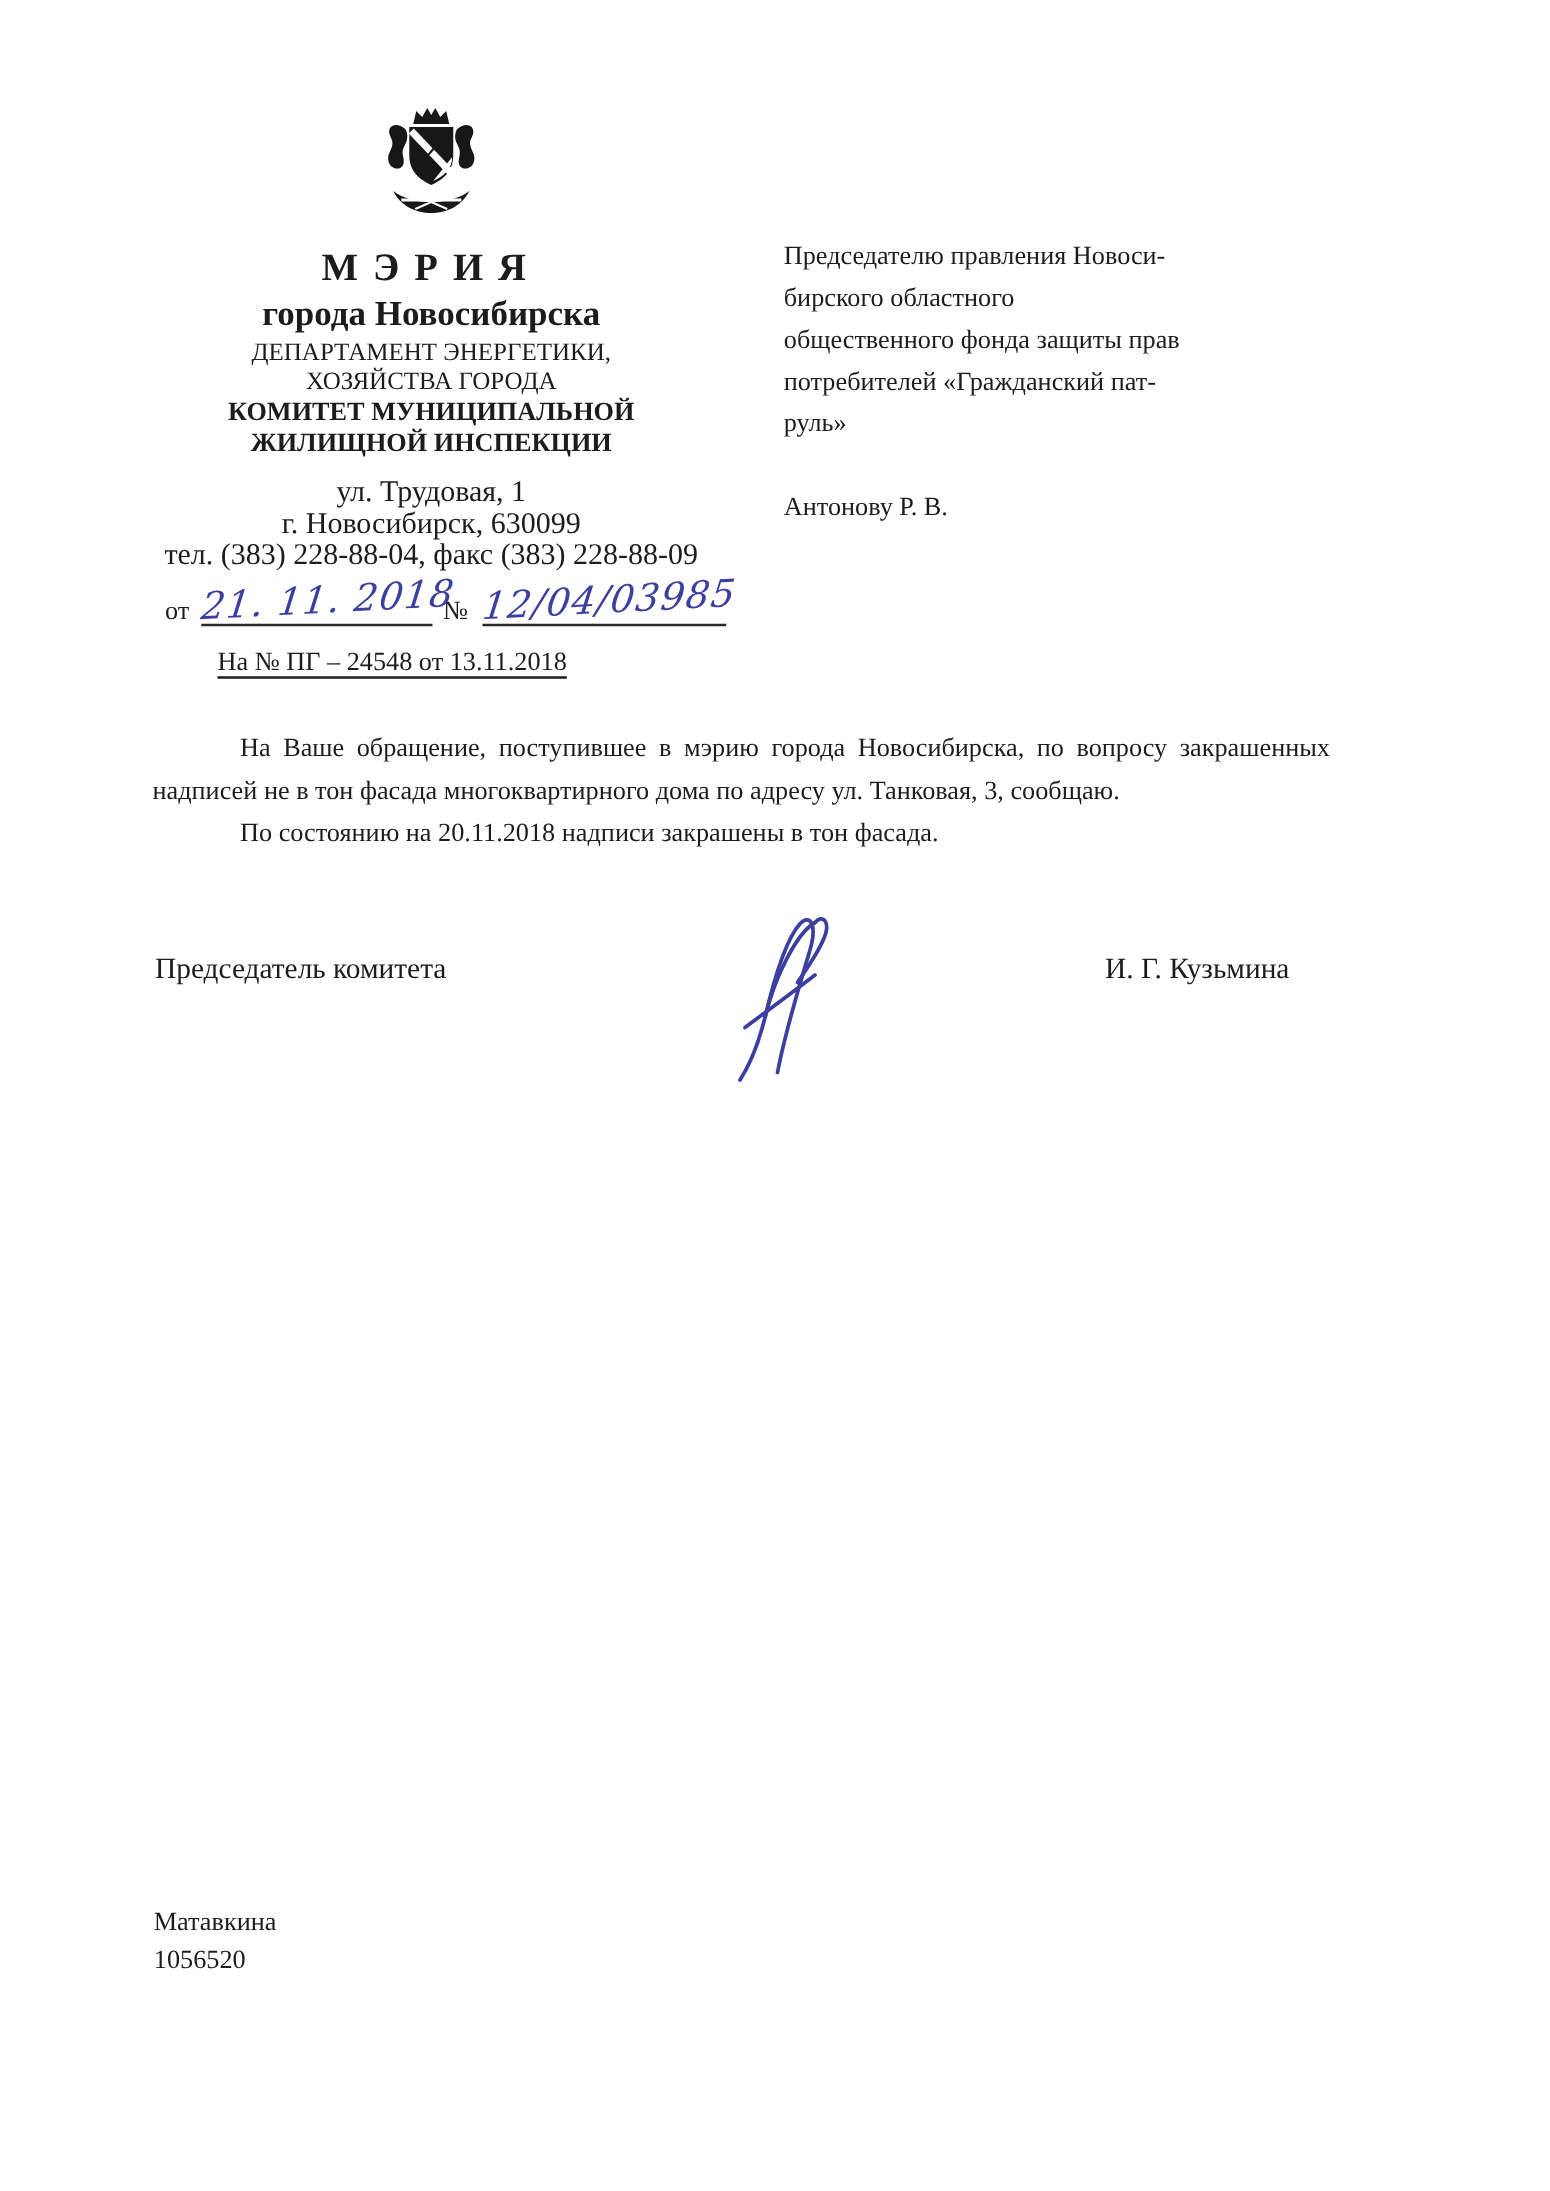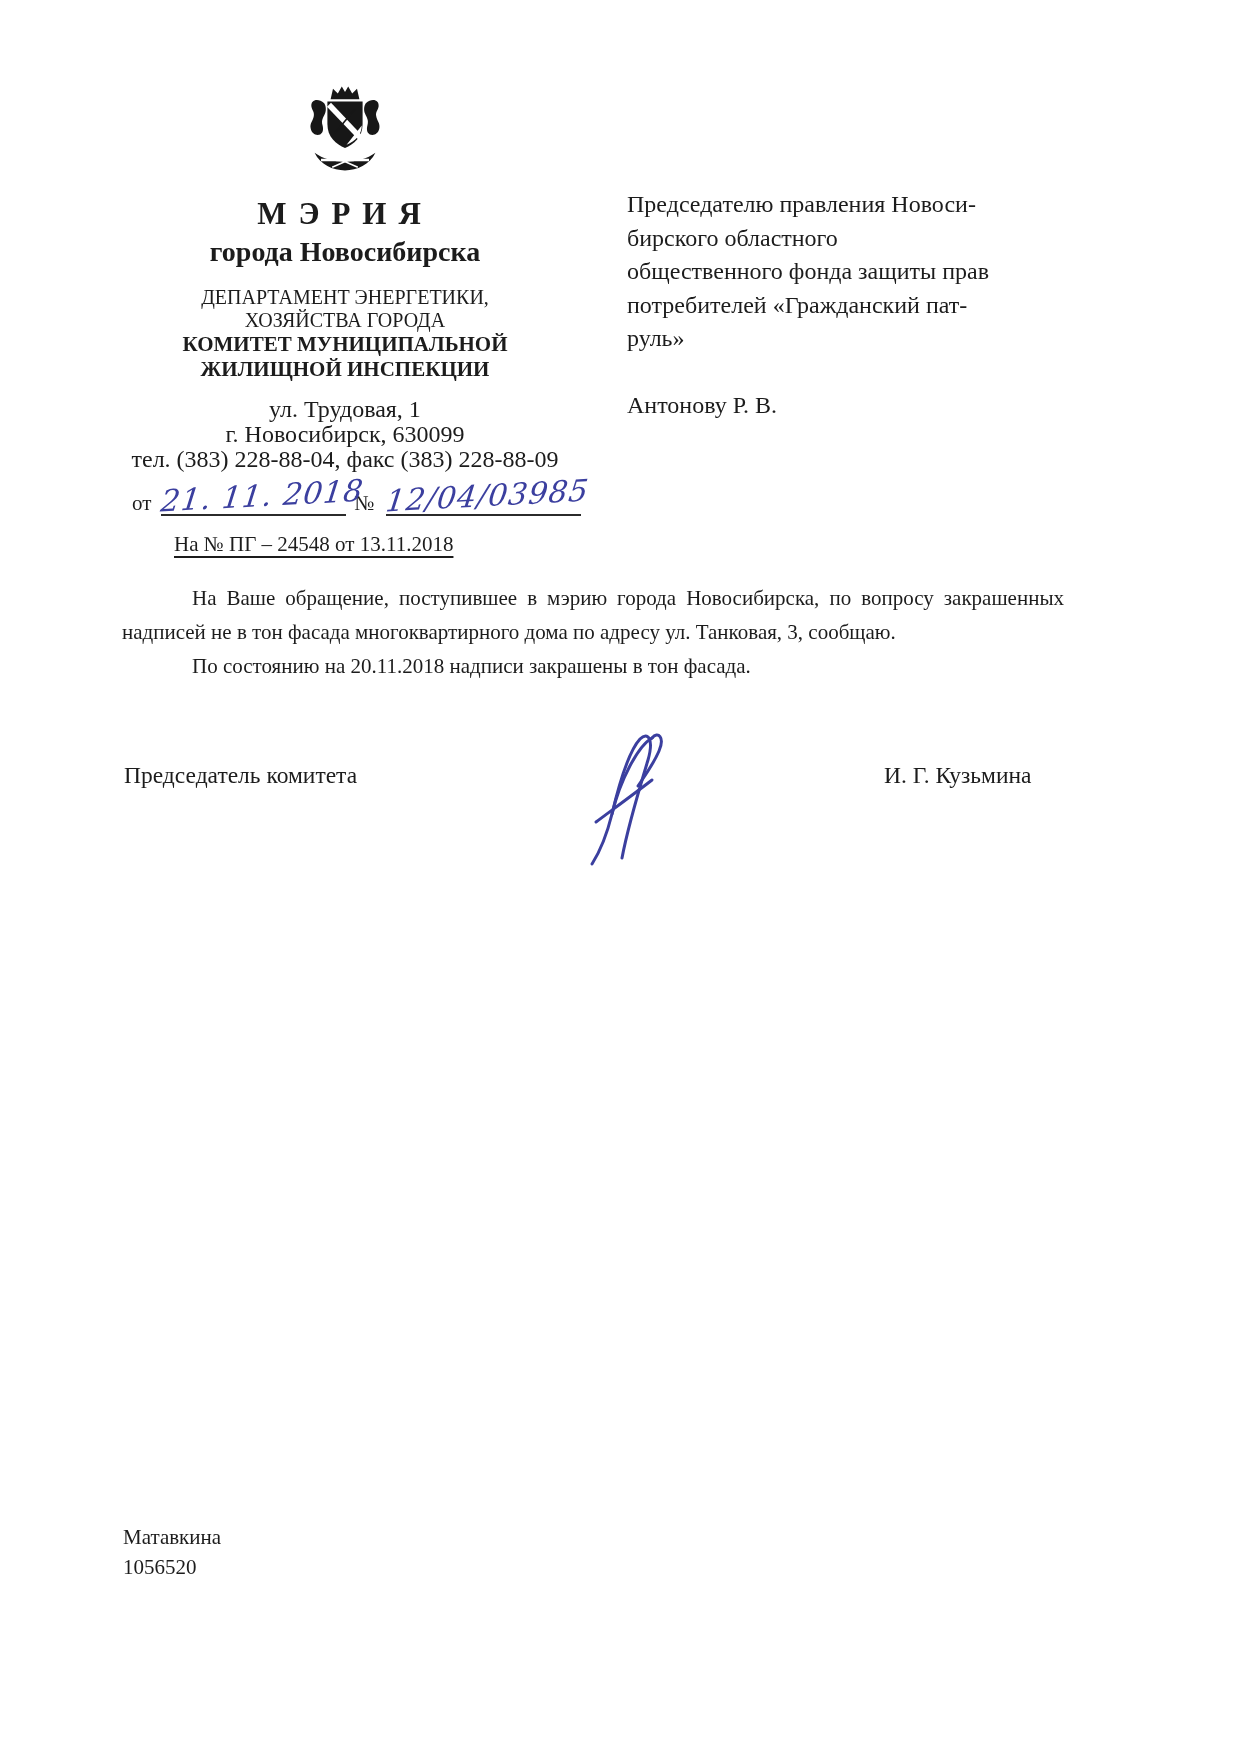--- a/index.html
+++ b/index.html
@@ -37,21 +37,21 @@
   }
   .org-name-2 {
     font-size: 28px;
     font-weight: bold;
     margin-top: 4px;
   }
   .dept-line {
     font-size: 20px;
     line-height: 23px;
   }
-  .dept-line.first { margin-top: 18px; }
+  .dept-line.first { margin-top: 3px; }
   .committee-line {
     font-size: 21px;
     font-weight: bold;
     line-height: 25px;
   }
   .address-block { margin-top: 15px; }
   .address-line {
     font-size: 24px;
     line-height: 25px;
   }
@@ -94,21 +94,21 @@
     text-decoration: underline;
     text-underline-offset: 5px;
   }
 
   
   .recipient {
     position: absolute;
     left: 627px;
     top: 188px;
     width: 460px;
-    font-size: 24px;
+    font-size: 21px;
     line-height: 33.5px;
     text-align: left;
   }
   .recipient-name { margin-top: 33px; }
   .recipient-email { margin-top: 66px; }
 
   
   .letter-body {
     position: absolute;
     left: 122px;

